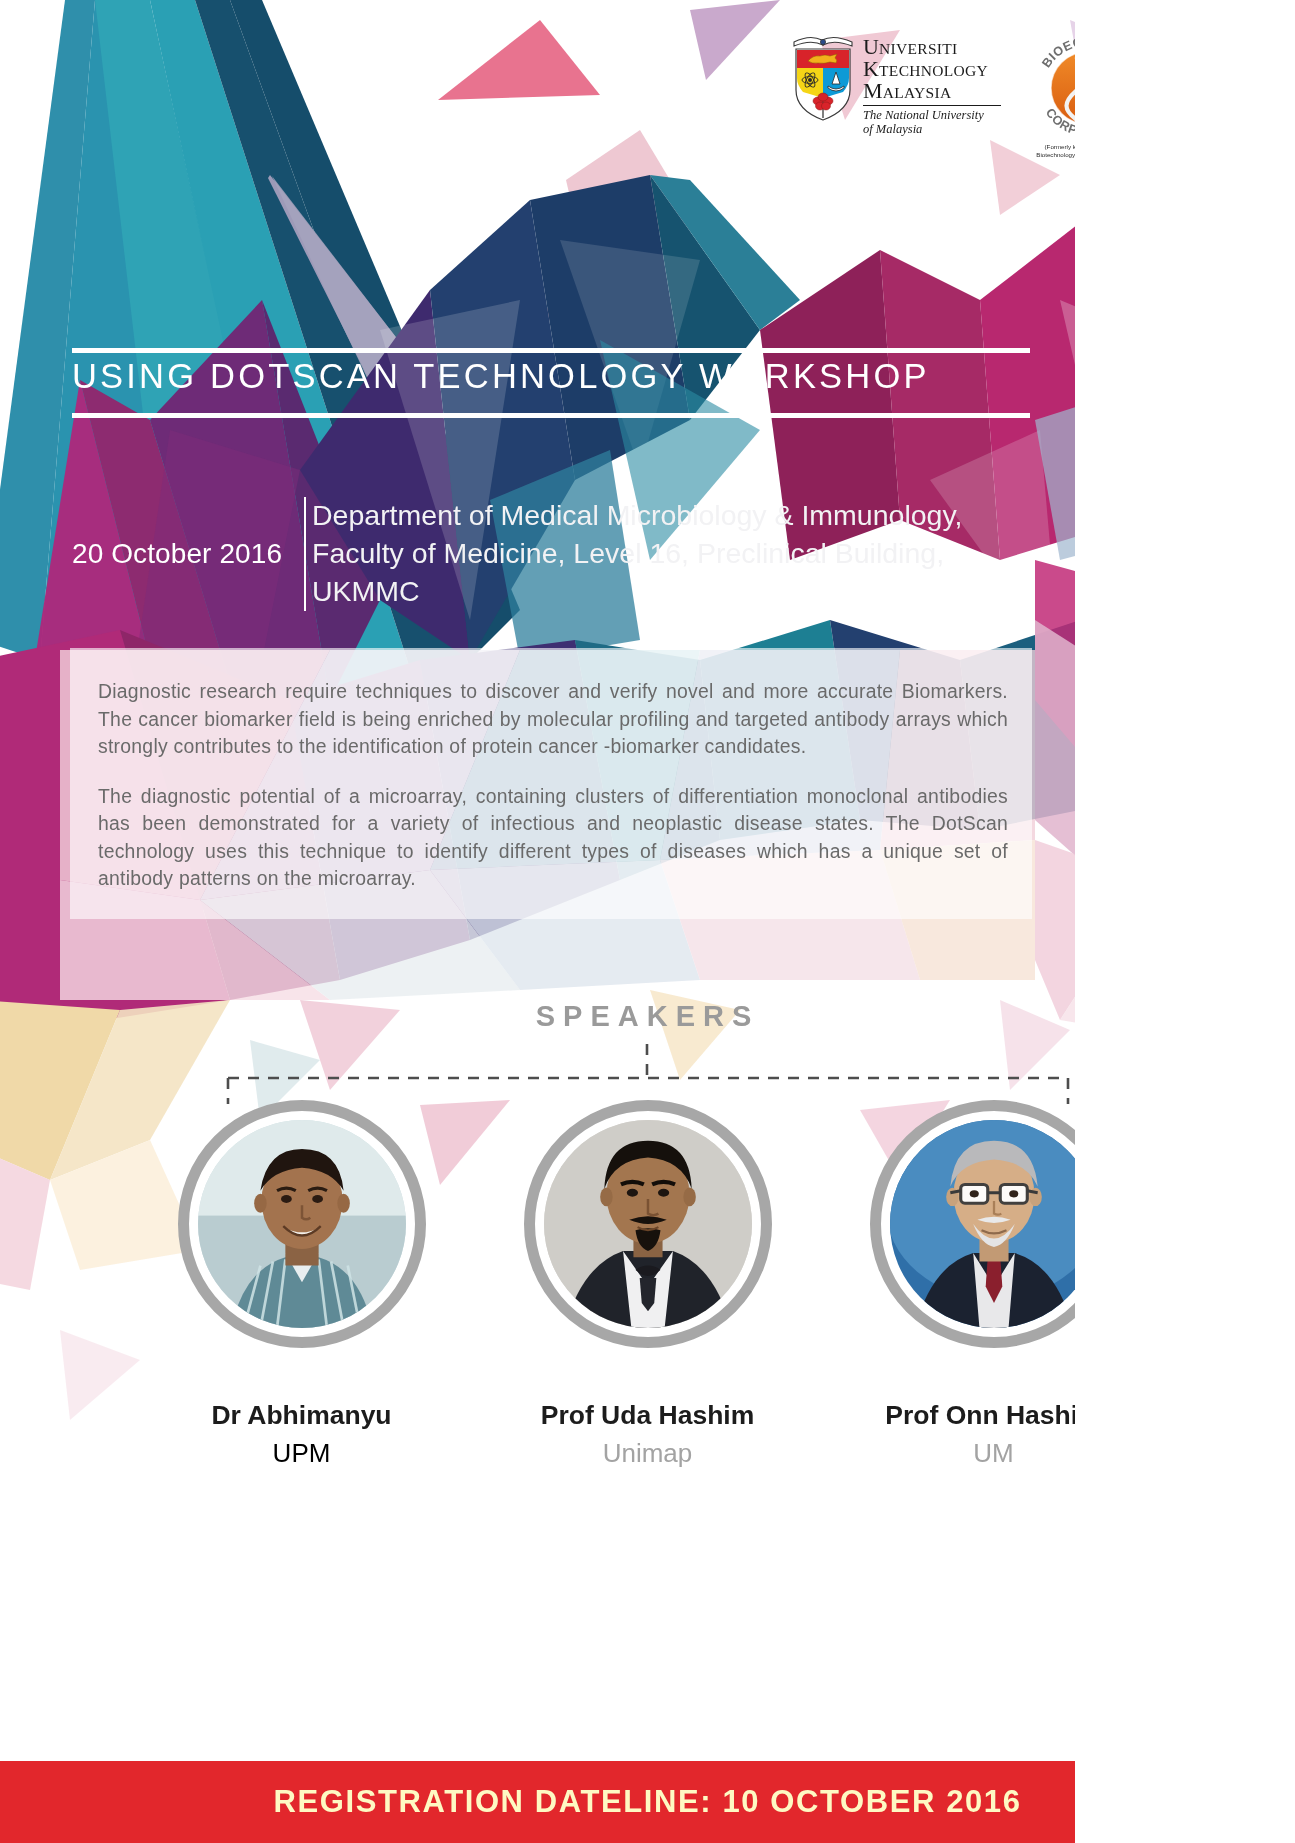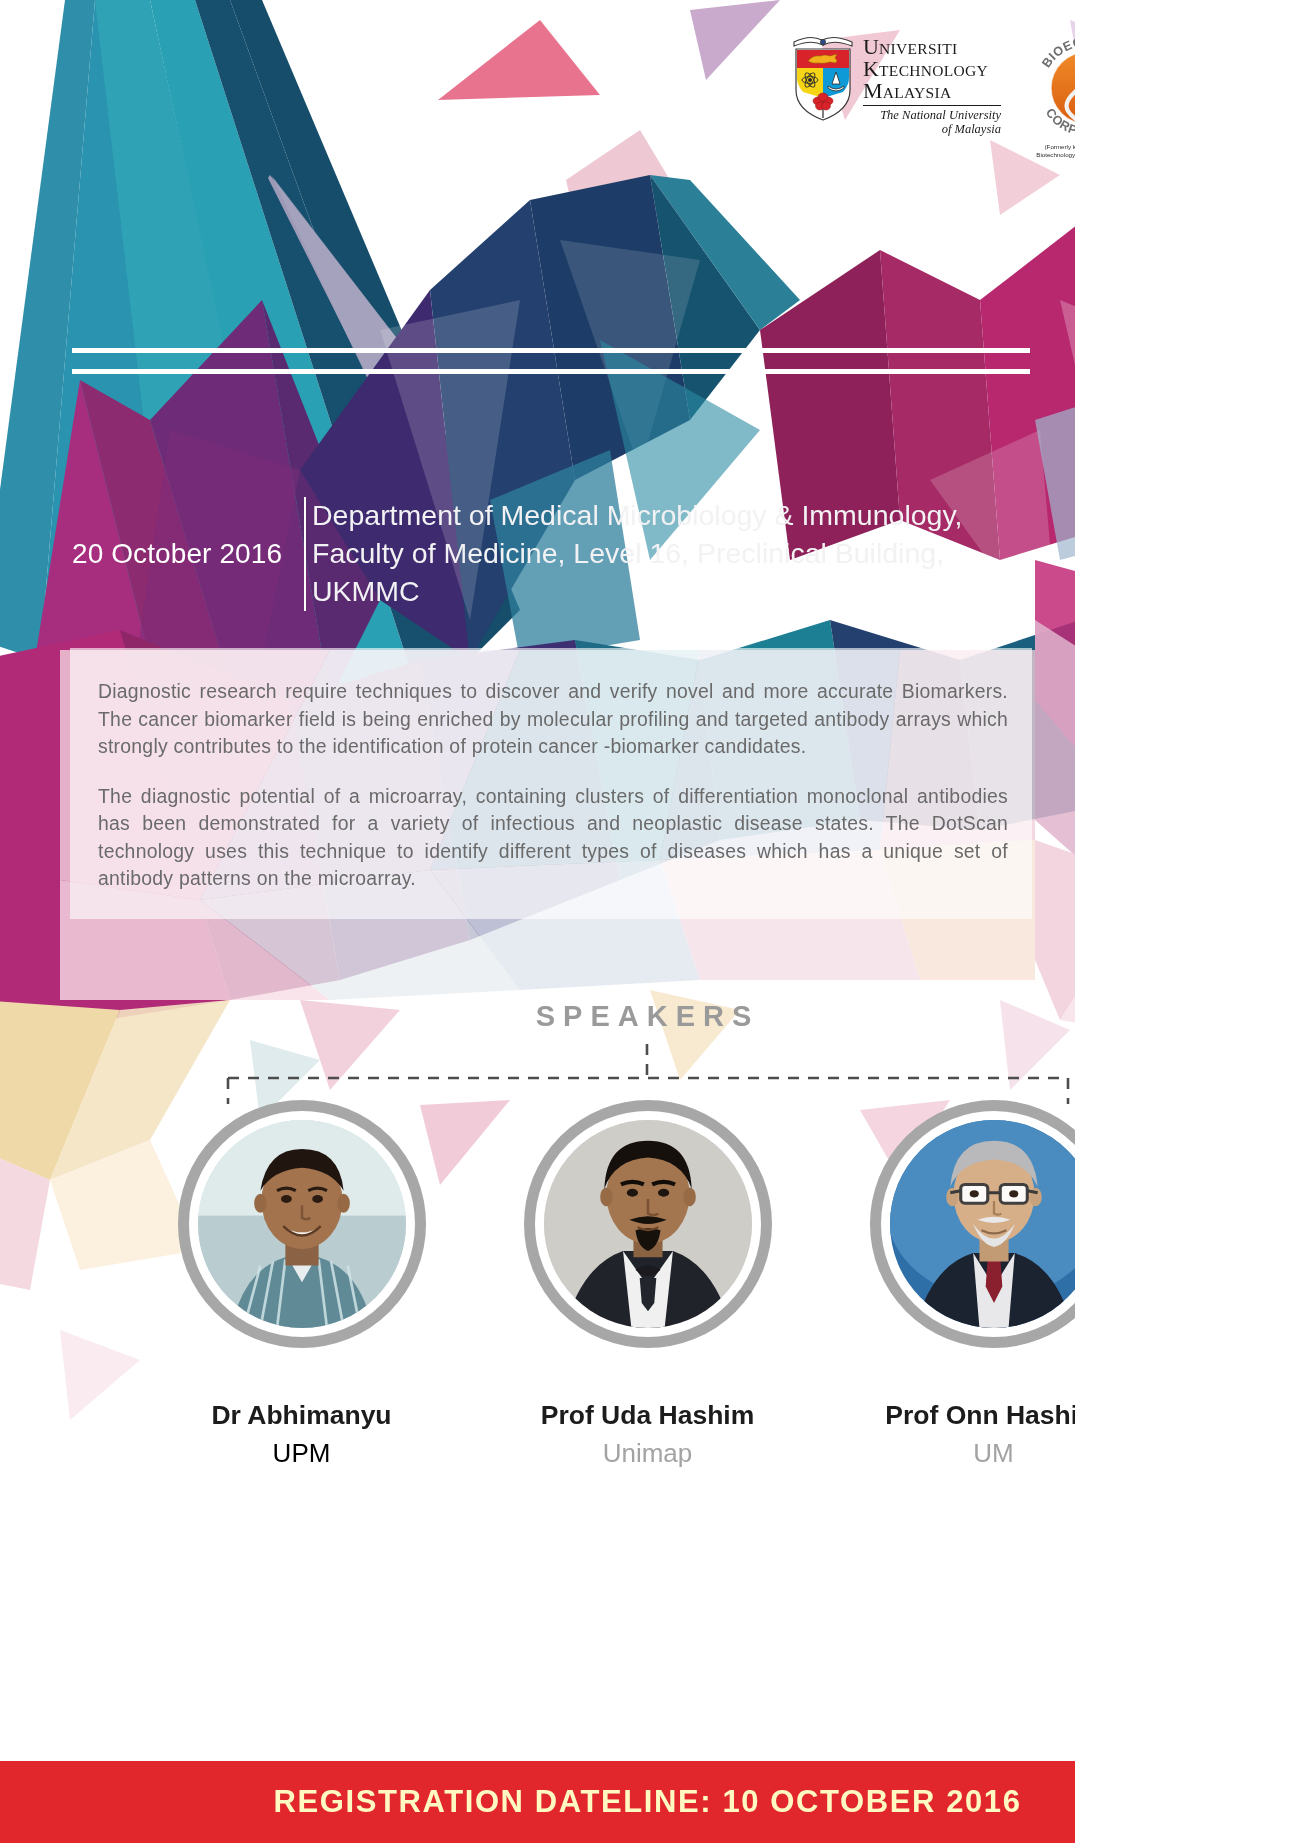--- a/index.html
+++ b/index.html
@@ -43,21 +43,20 @@
     white-space: nowrap;
   }
   .ukm-line .cap { font-size: 22px; }
   .ukm-line .sm { font-size: 15.5px; letter-spacing: 0.3px; }
   .ukm-rule { height: 1px; background: #1b1b1b; margin: 3px 0 2px; width: 138px; }
   .ukm-sub {
     font-family: "Liberation Serif", serif;
     font-style: italic;
     font-size: 12.5px; line-height: 1.12;
     color: #1b1b1b;
-    text-align: right;
   }
 
   .bio-logo { width: 123px; text-align: center; }
   .bio-mark { width: 112px; height: 112px; margin: 0 auto; display: block; }
   .bio-sub {
     font-size: 6.2px; line-height: 1.35; color: #2a2a2a;
     margin-top: 1px;
   }
 
   
@@ -378,20 +377,21 @@
       </svg>
       <div class="bio-sub">
         <div>(Formerly known as Malaysian</div>
         <div>Biotechnology Corporation Sdn Bhd)</div>
       </div>
     </div>
   </div>
 
   <div id="title-block">
     <div class="rule-top"></div>
+    <div id="title-sub">USING DOTSCAN TECHNOLOGY WORKSHOP</div>
     <div class="rule-bot"></div>
   </div>
 
   <div id="meta-row">
     <div id="event-date">20 October 2016</div>
     <div id="venue">
       <div>Department of Medical Microbiology &amp; Immunology,</div>
       <div>Faculty of Medicine, Level 16, Preclinical Building,</div>
       <div>UKMMC</div>
     </div>

